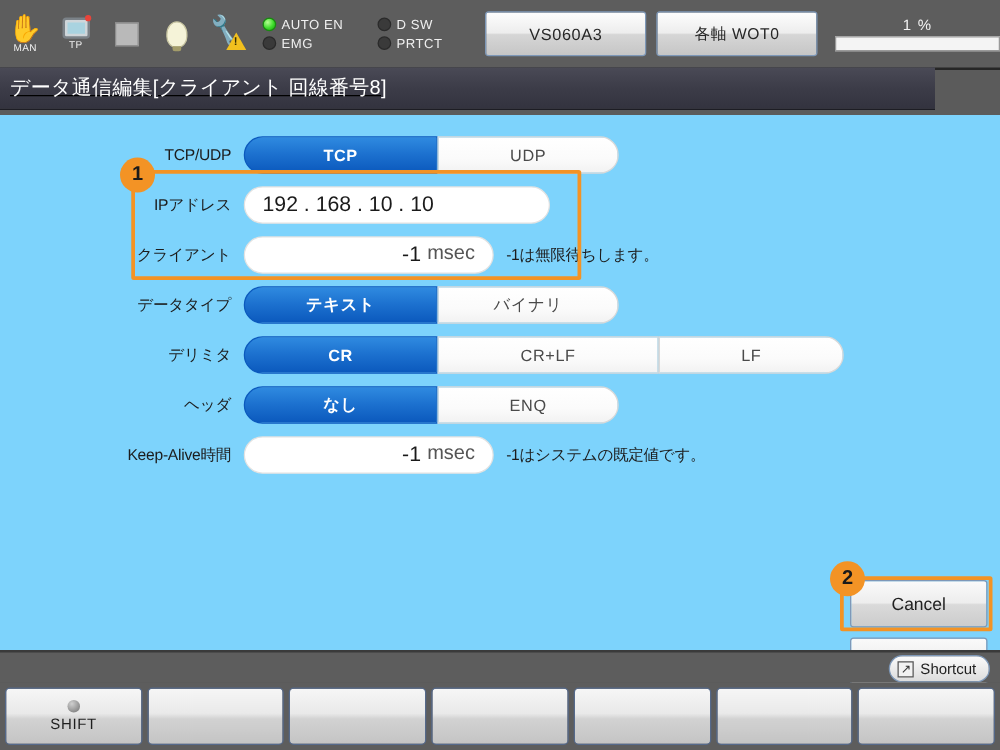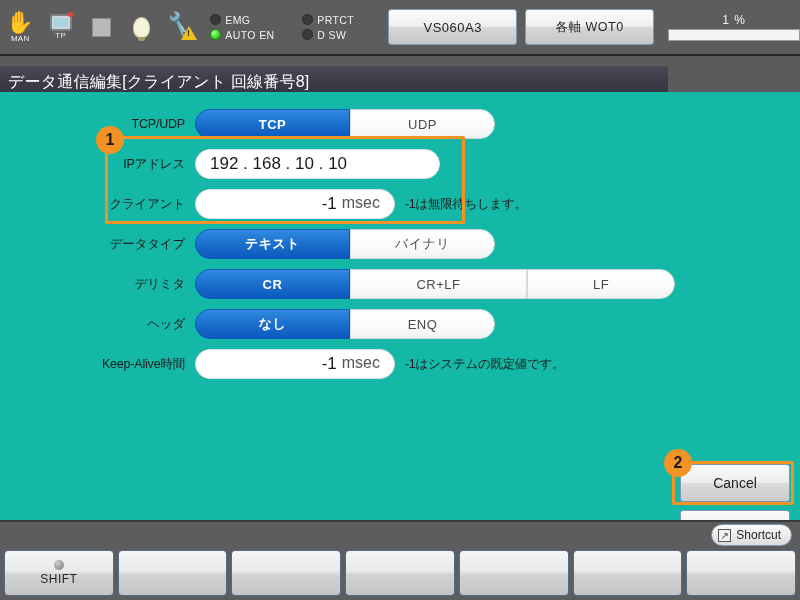--- a/index.html
+++ b/index.html
@@ -88,32 +88,32 @@
     align-items: center; gap: 2px;
   }
   .prog-label { font-size: 12px; color: #f2f2f2; letter-spacing: 1px; }
   .prog-track {
     width: 132px; height: 12px; background: #f4f4f4; border: 1px solid #9a9a9a;
   }
   .prog-fill { height: 100%; background: #2e6fc4; }
 
   
   .titlebar {
-    position: absolute; left: 0; top: 66px; width: 668px; height: 34px;
+    position: absolute; left: 0; top: 54px; width: 748px; height: 34px;
     background: linear-gradient(to bottom, #4a4a56 0%, #3c3c48 50%, #33333f 100%);
-    border-bottom: 1px solid #1d1d24; display: flex; align-items: center;
+    border-bottom: 1px solid #1d1d24; display: flex; align-items: center; text-decoration: underline;
   }
   .titlebar .ttl {
     font-size: 16px; color: #ffffff; padding-left: 8px; letter-spacing: .2px;
   }
 
   
   .content {
     position: absolute; left: 0; top: 92px; width: 800px; height: 428px;
-    background: #14b8a6;
+    background: #7dd3fc;
   }
 
   .form { position: absolute; left: 0; top: 16px; width: 800px; }
   .row { display: flex; align-items: center; height: 32px; margin-bottom: 8px; }
   .row-label {
     width: 195px; text-align: right; padding-right: 10px;
     font-size: 12.5px; color: #1c1c1c; letter-spacing: -.2px;
   }
   .seg { display: flex; }
   .seg-btn {
@@ -221,40 +221,40 @@
     </div>
 
     <div class="tb-icon">
       <span class="wrench-wrap">
         <span class="wrench-glyph">🔧</span>
         <span class="warn-tri"></span>
       </span>
     </div>
 
     <div class="leds">
+      <div class="led-row">
+        <div class="led-item">
+          <span class="led on"></span>
+          <span class="led-label">AUTO EN</span>
+        </div>
+        <div class="led-item">
+          <span class="led"></span>
+          <span class="led-label">D SW</span>
+        </div>
+      </div>
       <div class="led-row">
         <div class="led-item">
           <span class="led"></span>
           <span class="led-label">EMG</span>
         </div>
         <div class="led-item">
           <span class="led"></span>
           <span class="led-label">PRTCT</span>
         </div>
       </div>
-      <div class="led-row">
-        <div class="led-item">
-          <span class="led on"></span>
-          <span class="led-label">AUTO EN</span>
-        </div>
-        <div class="led-item">
-          <span class="led"></span>
-          <span class="led-label">D SW</span>
-        </div>
-      </div>
     </div>
 
     <div class="tb-btn" id="btn-model">VS060A3</div>
     <div class="tb-btn" id="btn-axis">各軸 WOT0</div>
 
     <div class="prog-wrap">
       <span class="prog-label">1 %</span>
       <span class="prog-track">
         <span class="prog-fill" id="prog-fill" style="width: 1%;"></span>
       </span>

